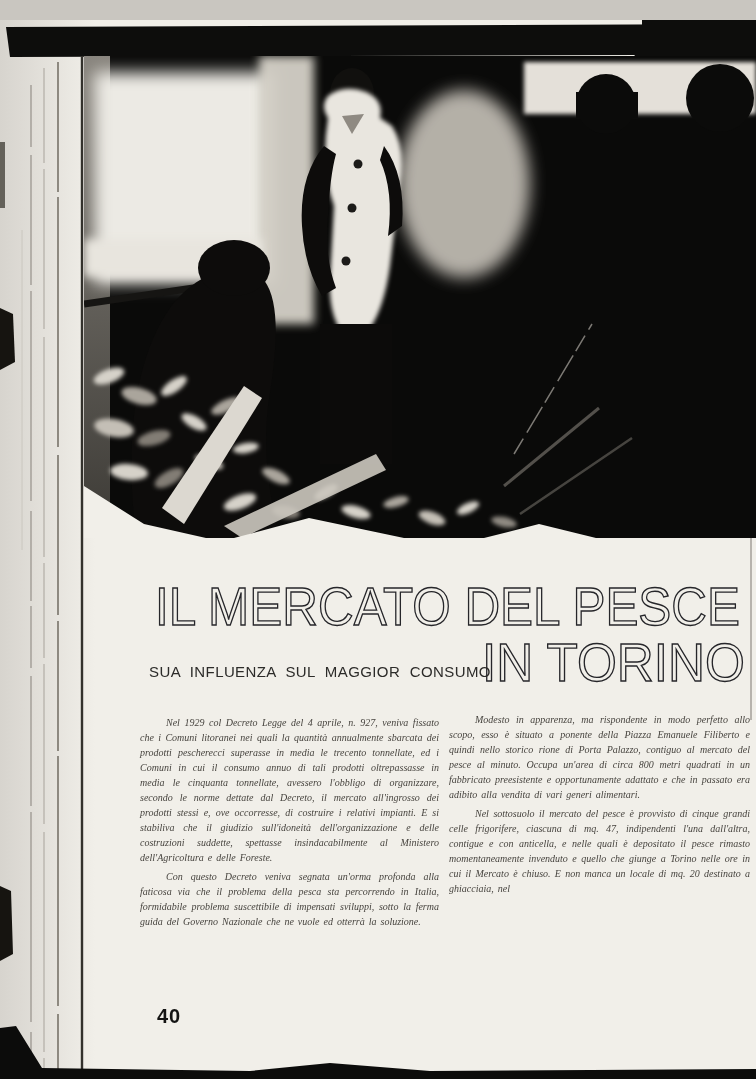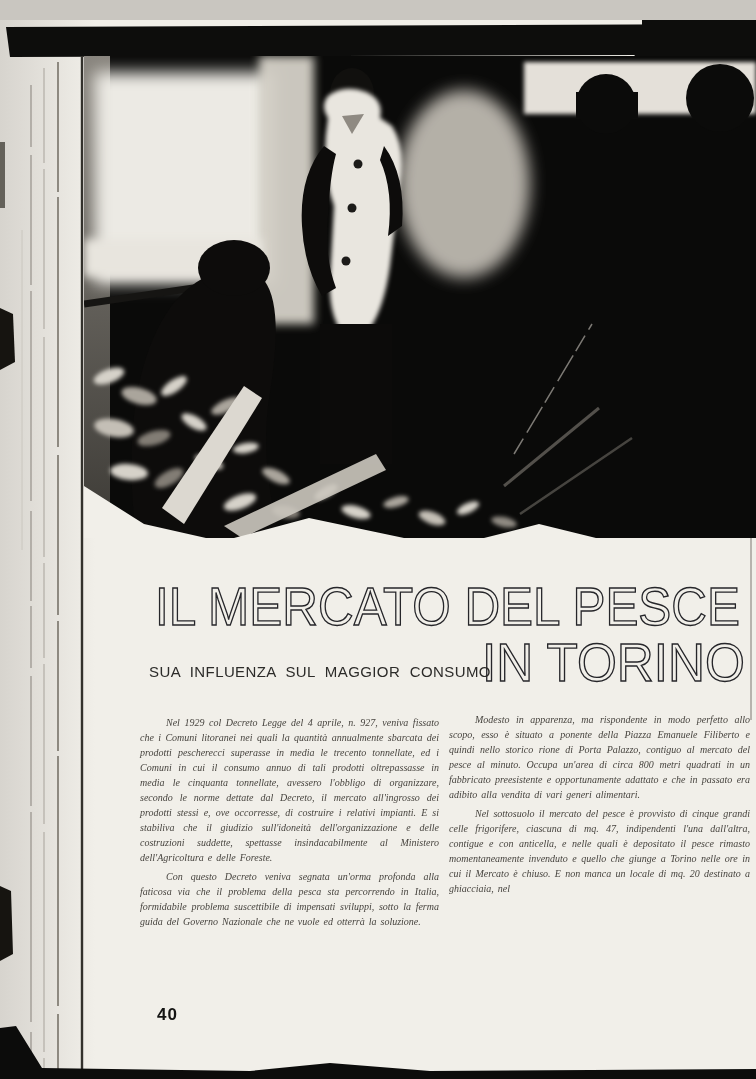--- a/index.html
+++ b/index.html
@@ -31,21 +31,21 @@
     color:#47443f;
     text-align:justify;
     word-spacing:1.5px;
   }
   .col p{margin:0 0 4px 0;text-indent:26px;}
   .col-left{left:140px;top:695px;width:299px;}
   .col-right{left:449px;top:692px;width:301px;}
   .page-number{
     left:157px;top:985px;
     font-family:"Liberation Sans", sans-serif;
-    font-weight:700;font-size:17px;letter-spacing:1px;
+    font-weight:700;font-size:20px;letter-spacing:1px;
     color:#141413;
   }
 </style>
 </head>
 <body>
 
 <div class="page">
 
   <svg class="layer scan-bg" width="756" height="1079" viewBox="0 0 756 1079" aria-hidden="true">
     <rect x="0" y="0" width="756" height="1079" fill="#f1efe9"></rect>

